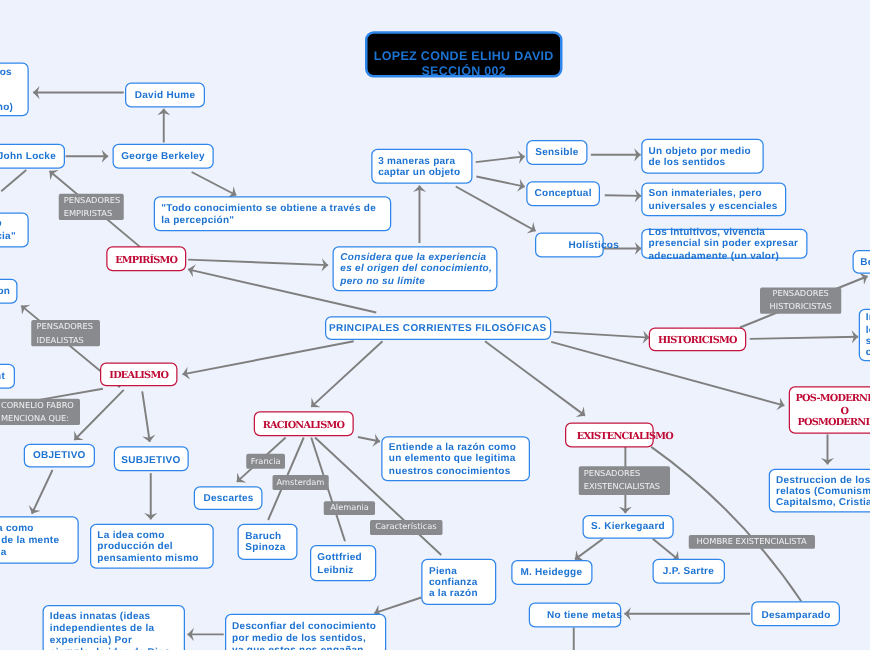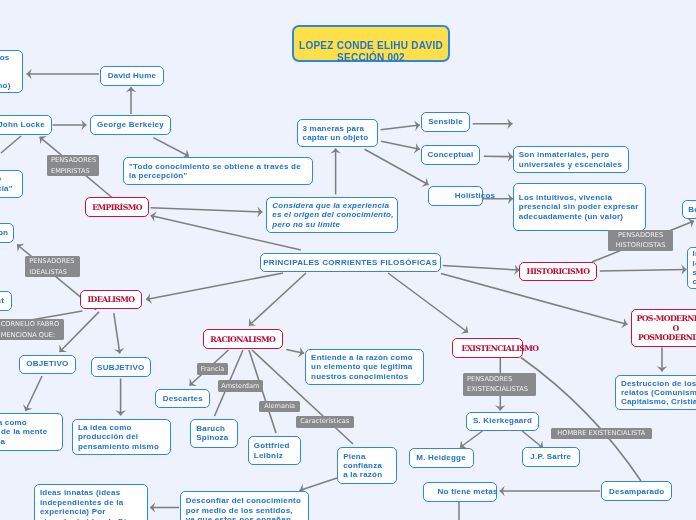--- a/index.html
+++ b/index.html
@@ -16,21 +16,21 @@
   .node.lft{justify-content:flex-start;text-align:left;}
   .node.red{border-color:#c4143f;color:#bf0a35;letter-spacing:-0.62px;
         font-family:"DejaVu Serif",serif;font-size:7.8px;padding-top:1px;}
   .node.center-node{letter-spacing:0.3px;}
   .label{position:absolute;box-sizing:border-box;display:flex;align-items:center;
          justify-content:flex-start;text-align:left;background:#898a8e;color:#f1f1f1;
          font-family:"DejaVu Sans",sans-serif;
          font-size:6.6px;line-height:10.6px;border-radius:1.5px;letter-spacing:0px;
          padding:0 4.5px;white-space:pre;}
   .title-box{position:absolute;box-sizing:border-box;display:flex;align-items:center;
-        justify-content:center;text-align:center;background:#fde047;
+        justify-content:center;text-align:center;background:#000000;
         border:2px solid #2f86ea;border-radius:7px;color:#1d73d2;
         font-weight:bold;font-size:10px;line-height:12px;letter-spacing:0.25px;padding-top:17px;}
 </style>
 </head>
 <body>
 
 <div id="canvas">
   <svg class="edges" viewBox="0 0 696 520" xmlns="http://www.w3.org/2000/svg">
     <defs>
       <marker id="arw" markerWidth="6" markerHeight="12" refX="5.3" refY="5.6" orient="auto" markerUnits="userSpaceOnUse">
@@ -97,23 +97,25 @@
 la percepción"</div>
     <div class="node lft" style="left: -147px; top: 169.6px; width: 170px; height: 28px;">"No existe nada en la mente que no
 haya pasado antes por la experiencia"</div>
     <div class="node ctr" style="left: -43px; top: 223px; width: 57px; height: 20px;">Percepcion</div>
     <div class="node ctr red" style="left: 85px; top: 197px; width: 64px; height: 20px;">EMPIRÍSMO</div>
     <div class="node lft" style="left: 296.5px; top: 119px; width: 81px; height: 28px;">3 maneras para
 captar un objeto</div>
     <div class="node ctr" style="left: 421px; top: 112px; width: 49px; height: 20px;">Sensible</div>
     <div class="node ctr" style="left: 421px; top: 145px; width: 59px; height: 20px;">Conceptual</div>
     <div class="node ctr" style="left: 428px; top: 186px; width: 55px; height: 20px; padding-left: 44px;">Holísticos</div>
+    <div class="node lft" style="left: 512.8px; top: 111px; width: 98.5px; height: 28px;">Un objeto por medio
+de los sentidos</div>
     <div class="node lft" style="left: 512.8px; top: 145.8px; width: 116.5px; height: 27.5px;">Son inmateriales, pero
 universales y escenciales</div>
-    <div class="node lft" style="left: 512.8px; top: 182.9px; width: 133.5px; height: 48px;">Los intuitivos, vivencia
+    <div class="node lft" style="left: 512.8px; top: 182.9px; width: 133.5px; height: 24px;">Los intuitivos, vivencia
 presencial sin poder expresar
 adecuadamente (un valor)</div>
     <div class="node lft" style="left: 266.3px; top: 196.9px; width: 132.2px; height: 36.3px; font-style: italic;">Considera que la experiencia
 es el origen del conocimiento,
 pero no su límite</div>
     <div class="node ctr center-node" style="left: 260px; top: 252.7px; width: 180.5px; height: 19.2px;">PRINCIPALES CORRIENTES FILOSÓFICAS</div>
     <div class="node ctr red" style="left: 518.9px; top: 261.5px; width: 78px; height: 19.5px;">HISTORICISMO</div>
     <div class="node lft" style="left: 682.3px; top: 200.2px; width: 75px; height: 19.2px;">Benedetto Croce</div>
     <div class="node lft" style="left: 686.6px; top: 247.2px; width: 80px; height: 41.5px;">Interpretacion de
 los hechos

